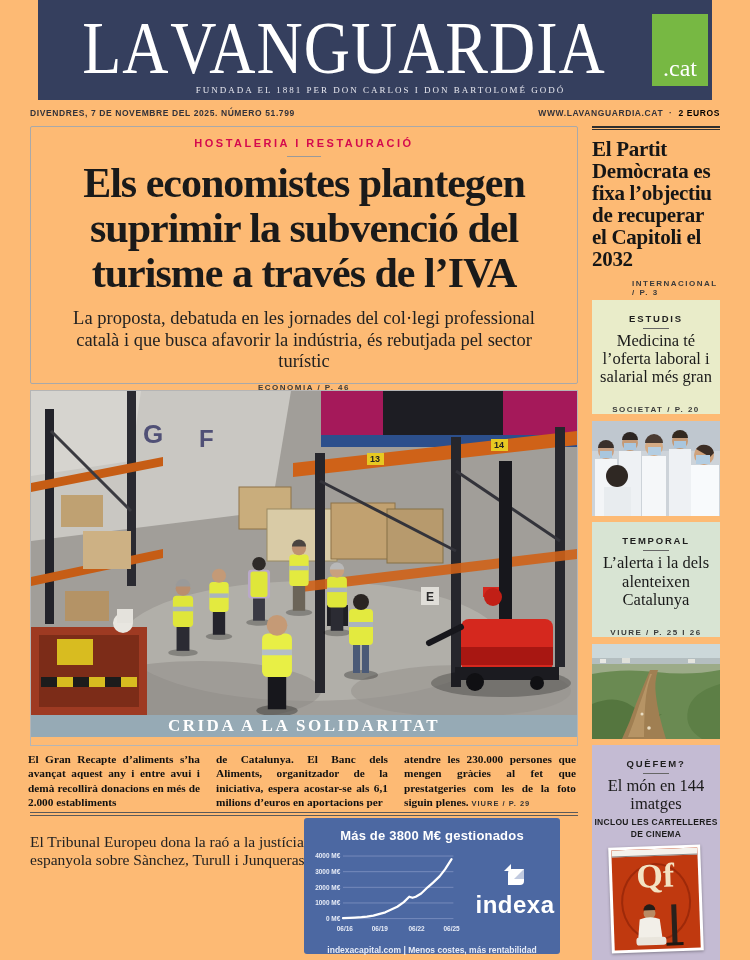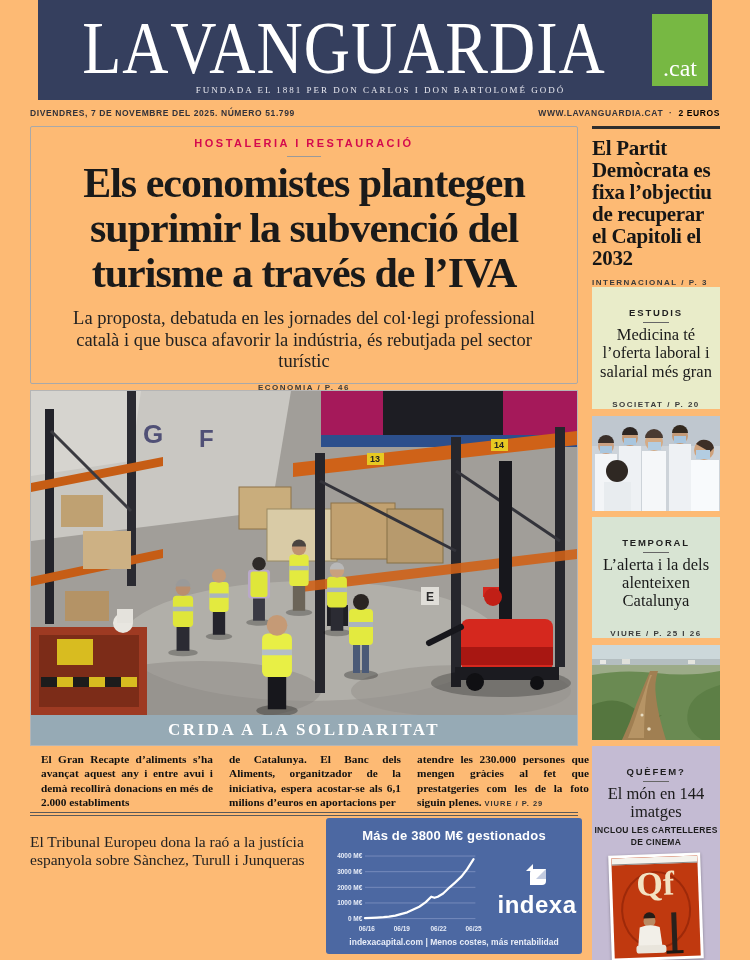--- a/index.html
+++ b/index.html
@@ -33,62 +33,62 @@
     line-height:1.07; letter-spacing:-1px; color:#1a1a1a; padding:0 8px; }
   .lead-subhead { font-family:"Liberation Serif", serif; font-size:18.5px; color:#222;
     line-height:1.18; margin-top:12px; padding:0 26px; }
   .section-label { font-family:"Liberation Sans", sans-serif; font-size:8px; font-weight:bold;
     letter-spacing:1.5px; color:#3a3a3a; margin-top:10px; }
 
   
   .photo-block { position:absolute; left:30px; top:390px; width:548px; height:356px;
     border:1px solid #b5b5b5; }
   .photo-block svg { display:block; }
-  .caption-band { height:30px; background:#96aab5; color:#fff; display:flex; align-items:center;
+  .caption-band { height:22px; background:#96aab5; color:#fff; display:flex; align-items:center;
     justify-content:center; font-family:"Liberation Serif", serif; font-weight:bold;
     font-size:17px; letter-spacing:2.5px; }
 
   
-  .photo-text { position:absolute; left:41px; top:752px; width:548px; display:flex; gap:16px;
+  .photo-text { position:absolute; left:28px; top:752px; width:548px; display:flex; gap:16px;
     font-family:"Liberation Serif", serif; font-size:11.3px; font-weight:bold; line-height:1.28;
     color:#111; text-align:justify; }
   .photo-text .col { flex:1; }
   .inline-section { font-family:"Liberation Sans", sans-serif; font-size:7.5px; font-weight:bold;
     letter-spacing:1px; color:#333; }
 
   
   .bottom-rule { position:absolute; left:30px; top:812px; width:548px; height:4px;
     border-top:1px solid #5a5a5a; border-bottom:1px solid #5a5a5a; }
   .bottom-article { position:absolute; left:30px; top:824px; width:282px; }
   .bottom-headline { font-family:"Liberation Serif", serif; font-size:27px; font-weight:bold;
     line-height:1.08; letter-spacing:-0.5px; color:#151515; }
   .bottom-subhead { font-family:"Liberation Serif", serif; font-size:15.5px; line-height:1.15;
     color:#222; margin-top:9px; }
 
   
-  .ad { position:absolute; left:326px; top:818px; width:256px; height:136px; background:#4c68a2;
+  .ad { position:absolute; left:304px; top:818px; width:256px; height:136px; background:#4c68a2;
     border-radius:3px; color:#fff; font-family:"Liberation Sans", sans-serif; }
   .ad-title { text-align:center; font-size:13px; font-weight:bold; margin-top:10px; letter-spacing:0.2px; }
   .ad-body { display:flex; margin-top:2px; }
   .ad-chart { width:162px; height:92px; margin-left:4px; }
   .ad-chart text { font-family:"Liberation Sans", sans-serif; font-size:7px; font-weight:bold; fill:#e8edf8; }
   .ad-logo { flex:1; display:flex; flex-direction:column; align-items:center; justify-content:center; }
   .ad-logo-word { font-size:24px; font-weight:bold; letter-spacing:0.5px; margin-top:2px; }
-  .ad-footer { text-align:center; font-size:8.5px; font-weight:bold; color:#e8edf8; margin-top:0px; }
+  .ad-footer { text-align:center; font-size:8.5px; font-weight:bold; color:#e8edf8; margin-top:8px; }
 
   
   .sidebar { position:absolute; left:592px; top:126px; width:128px; height:834px;
     display:flex; flex-direction:column; }
   .side-top-rule { height:4px; border-top:2px solid #2e2e2e; border-bottom:1px solid #2e2e2e; }
   .side-top-story { height:170px; }
   .side-headline { font-family:"Liberation Serif", serif; font-size:21px; font-weight:bold;
     line-height:1.05; letter-spacing:-0.3px; color:#161616; margin-top:8px; }
-  .side-top-story .section-label { text-align:left; margin-top:9px; }
-
-  .side-box { text-align:center; padding-top:20px; }
+  .side-top-story .section-label { text-align:left; margin-top:9px;margin-left:40px; }
+
+  .side-box { text-align:center; padding-top:13px; }
   .side-box .tag { font-family:"Liberation Sans", sans-serif; font-size:9.5px; font-weight:bold;
     letter-spacing:1.8px; color:#1e1e1e; }
   .tag-rule { width:26px; height:1px; background:#666; margin:4px auto 3px; }
   .side-box .box-headline { font-family:"Liberation Serif", serif; font-size:16.5px; line-height:1.1;
     color:#1a1a1a; padding:0 2px; }
   .side-box .section-label { margin-top:19px; margin-bottom:7px; }
   .box-estudis { background:#e9ecc9; }
   .box-temporal { background:#d8e4d3; }
   .box-justicia { background:#f2ddb6; height:95px; margin-top:6px; }
   .box-quefem { background:#c4bbd3; margin-top:6px; flex:1; }

